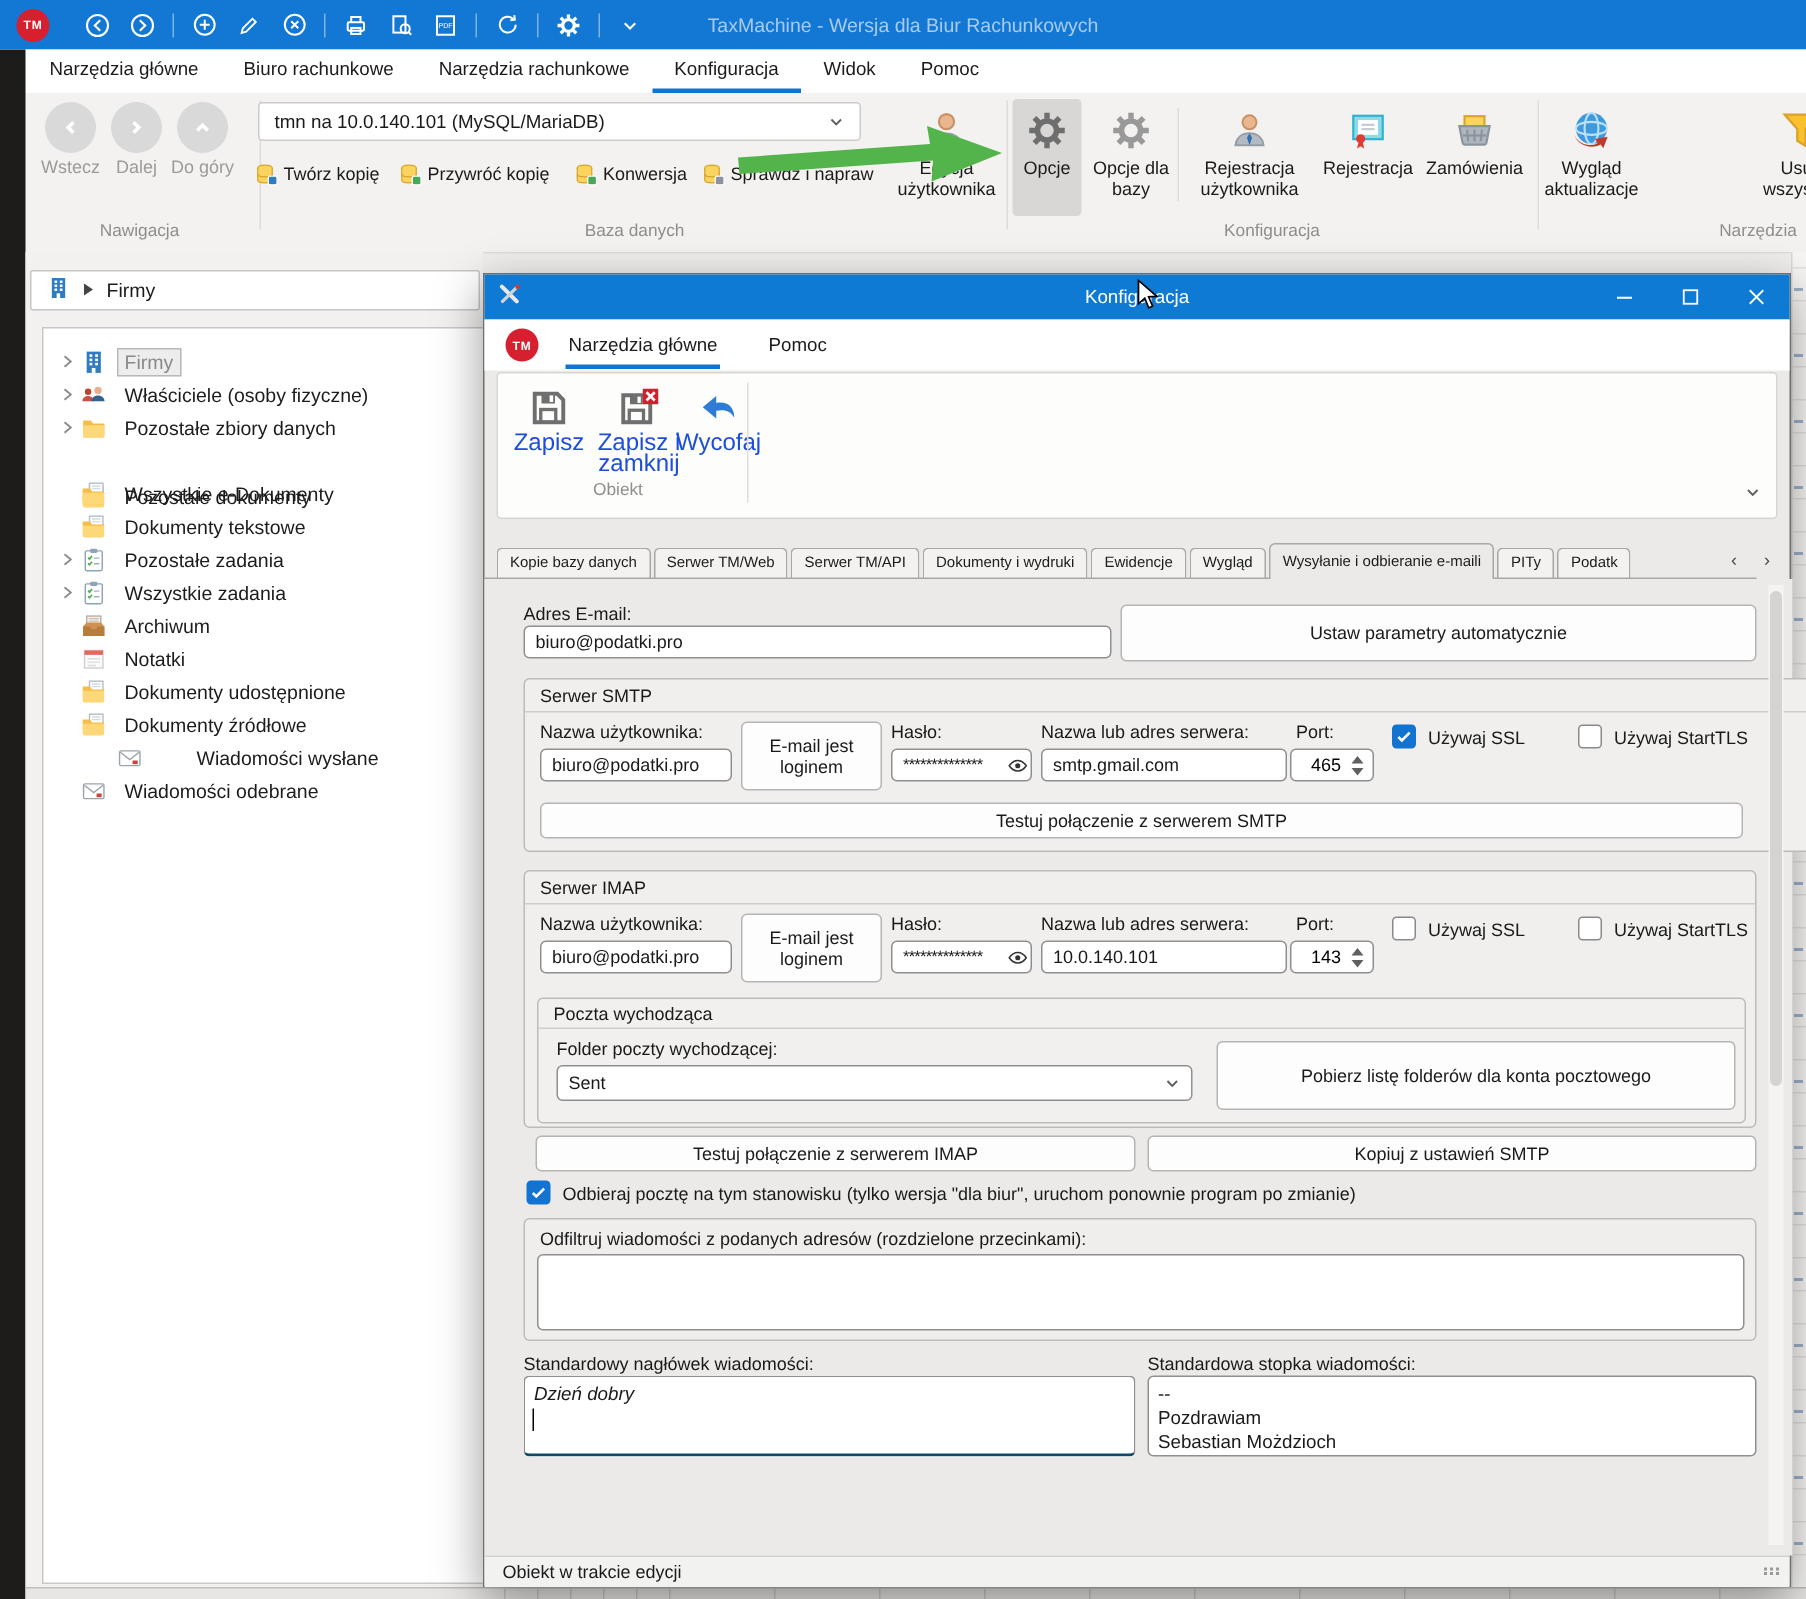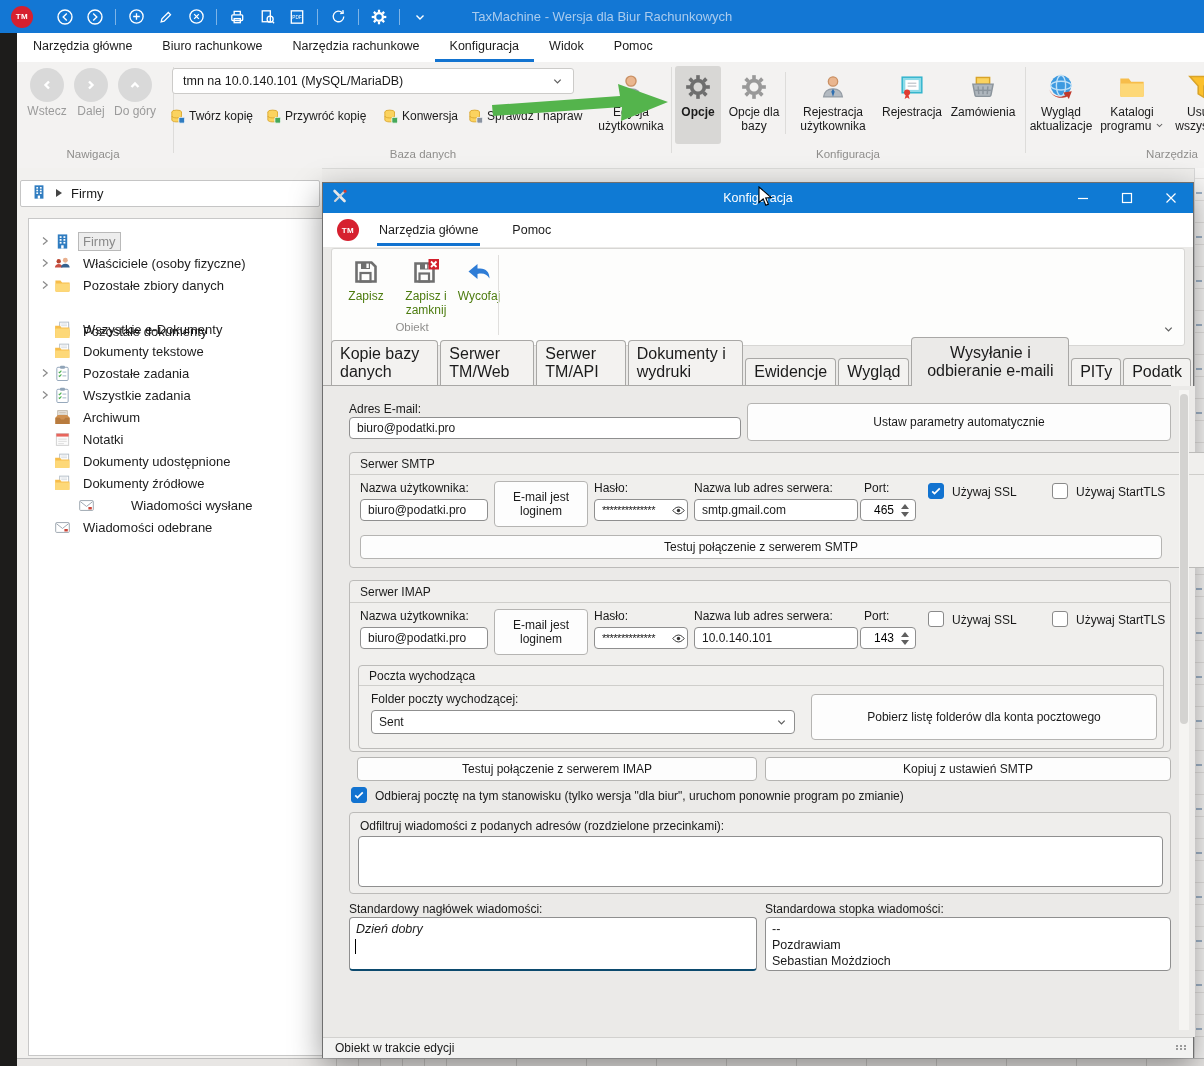--- a/index.html
+++ b/index.html
@@ -52,27 +52,27 @@
   .dialog{left:322px;top:182px;width:872px;height:876px;background:#ebeae8;border:1px solid #6f6f6f;box-sizing:border-box;
           box-shadow:0 10px 30px rgba(0,0,0,.4);}
   .dlg-titlebar{position:absolute;left:0;top:0;width:100%;height:30px;background:#0f7ad4;display:flex;align-items:center;}
   .dlg-title{position:absolute;left:0;right:0;text-align:center;color:#fff;font-size:12.5px;pointer-events:none;}
   .dlg-controls{position:absolute;right:0;top:0;height:30px;display:flex;}
   .dlg-ctl{width:44px;height:30px;display:flex;align-items:center;justify-content:center;}
   .dlg-menubar{position:absolute;left:0;top:30px;width:100%;height:34px;background:#fff;display:flex;align-items:center;}
   .dlg-mtab{font-size:12.5px;color:#1b1b1b;padding:8px 2px 6px 2px;margin-right:30px;border-bottom:3px solid transparent;}
   .dlg-mtab.active{border-bottom-color:#1273d0;}
   .dlg-toolbar{position:absolute;left:8px;top:65px;width:854px;height:98px;background:#fdfdfc;border:1px solid #d7d6d4;border-radius:3px;box-sizing:border-box;}
-  .tbbtn{position:absolute;top:8px;display:flex;flex-direction:column;align-items:center;font-size:12px;color:#4d7c0f;line-height:14px;text-align:center;}
+  .tbbtn{position:absolute;top:8px;display:flex;flex-direction:column;align-items:center;font-size:16px;color:#1d4ed8;line-height:14px;text-align:center;}
   .tb-sep{position:absolute;left:166px;top:6px;width:1px;height:80px;background:#e0dfdd;}
   .tb-group-label{position:absolute;left:0px;top:72px;width:160px;text-align:center;font-size:11.5px;color:#8f8e8c;}
   .tb-chevron{position:absolute;right:10px;top:72px;}
   
   .dlg-tabs{position:absolute;left:8px;top:176px;height:27px;display:flex;align-items:flex-end;}
-  .dtab{font-size:16px;color:#1b1b1b;background:#f3f2f0;border:1px solid #a9a8a6;border-bottom:none;
+  .dtab{font-size:10px;color:#1b1b1b;background:#f3f2f0;border:1px solid #a9a8a6;border-bottom:none;
         border-radius:4px 4px 0 0;padding:4px 8px 5px 8px;margin-right:2px;position:relative;z-index:1;}
   .dtab.active{background:#ebeae8;padding-top:6px;padding-bottom:6px;z-index:3;text-align:center;}
   .tabline{position:absolute;left:0;top:202px;width:848px;height:1px;background:#a9a8a6;z-index:2;}
   .tabscroll{position:absolute;top:181px;width:18px;height:18px;display:flex;align-items:center;justify-content:center;
              font-size:12px;color:#444;}
   .dlg-content{position:absolute;left:0;top:203px;width:872px;height:651px;background:#ebeae8;}
   .dlg-status{position:absolute;left:0;top:854px;width:870px;height:21px;background:#f2f2f1;border-top:1px solid #d2d1cf;
               display:flex;align-items:center;font-size:12px;color:#1b1b1b;padding-left:12px;box-sizing:border-box;}
   
   .lbl{position:absolute;font-size:12px;color:#1a1a1a;white-space:nowrap;}
@@ -273,21 +273,21 @@
           <svg width="28" height="28" viewBox="0 0 20 20">
             <circle cx="10" cy="5.8" r="3.6" fill="#eab68f" stroke="#c99064"></circle>
             <path d="M2.8 17.6c.5-4.2 3.5-6.2 7.2-6.2s6.7 2 7.2 6.2z" fill="#b3bac1" stroke="#959da5"></path>
             <path d="M10 11.4l1.3 2.3-1.3 3.8-1.3-3.8z" fill="#2f6fb0"></path>
           </svg>
         </div>
         <div class="blbl">Edycja użytkownika</div>
       </div>
       <div class="rgl" style="left: 160px; width: 492px;">Baza danych</div>
       <div class="rsep" style="left: 654px;"></div>
-      <div class="bigbtn selected" style="left: 658px; width: 46px; height: 78px; font-weight: bold;">
+      <div class="bigbtn selected" style="left: 658px; width: 46px; height: 78px;">
         <div style="height: 34px; display: flex; align-items: center;">
           <svg width="26" height="26" viewBox="0 0 18 18">
             <circle cx="9" cy="9" r="4.4" fill="none" stroke="#6e6e6e" stroke-width="2.6"></circle>
             <g stroke="#6e6e6e" stroke-width="2.5">
               <line x1="14.4" y1="9" x2="17.2" y2="9"></line>
               <line x1="12.8" y1="12.8" x2="14.8" y2="14.8"></line>
               <line x1="9" y1="14.4" x2="9" y2="17.2"></line>
               <line x1="5.2" y1="12.8" x2="3.2" y2="14.8"></line>
               <line x1="3.6" y1="9" x2="0.8" y2="9"></line>
               <line x1="5.2" y1="5.2" x2="3.2" y2="3.2"></line>
@@ -364,31 +364,20 @@
           <svg width="28" height="28" viewBox="0 0 20 20">
             <circle cx="10" cy="9" r="7.4" fill="#3d9ae0"></circle>
             <g stroke="#bfe0f7" fill="none">
               <ellipse cx="10" cy="9" rx="3.3" ry="7.4"></ellipse>
               <ellipse cx="10" cy="9" rx="7.4" ry="3.1"></ellipse>
             </g>
             <path d="M1.6 11.6c1.6 4.6 7.2 6.8 11.4 4.3l-1.3-1.9 6-1-2.1 5.5-1.2-1.8c-5 2.6-11.3.2-12.8-5.1z" fill="#c0392b"></path>
           </svg>
         </div>
         <div class="blbl">Wygląd aktualizacje</div>
-      </div>
-      <div class="bigbtn" style="left: 1080px; width: 70px; height: 78px;">
-        <div style="height: 34px; display: flex; align-items: center;">
-          <svg width="28" height="28" viewBox="0 0 18 18">
-            <path d="M1.5 3.6h5.4l1.6 2.1h8v8.8a1 1 0 0 1-1 1h-13a1 1 0 0 1-1-1z" fill="#f7bd4a"></path>
-            <path d="M1.5 6.8h15v7.7a1 1 0 0 1-1 1h-13a1 1 0 0 1-1-1z" fill="#fdd878"></path>
-          </svg>
-        </div>
-        <div class="blbl">Katalogi programu <span><svg width="9" height="9" viewBox="0 0 12 12">
-              <path d="M2.5 4l3.5 3.5L9.5 4" stroke="#5f5f5f" stroke-width="1.4" fill="none"></path>
-            </svg></span></div>
       </div>
       <div class="bigbtn" style="left: 1154px; width: 60px; height: 78px;">
         <div style="height: 34px; display: flex; align-items: center;">
           <svg width="28" height="28" viewBox="0 0 18 18">
             <path d="M1.8 2.2h14.4l-5.4 6.2v7.2l-3.6-2.2v-5z" fill="#fbc02d" stroke="#d9a429"></path>
             <g stroke="#d32f2f" stroke-width="1.8">
               <line x1="11.6" y1="10.6" x2="16.6" y2="15.6"></line>
               <line x1="16.6" y1="10.6" x2="11.6" y2="15.6"></line>
             </g>
           </svg>

